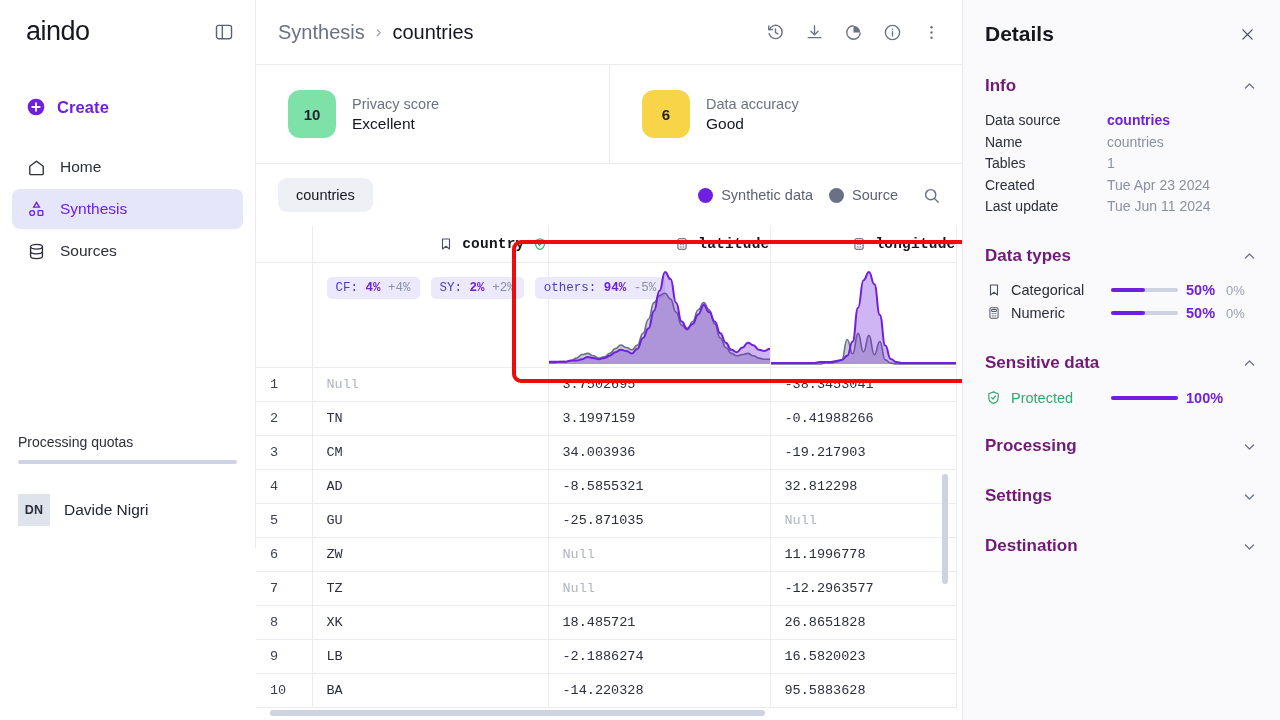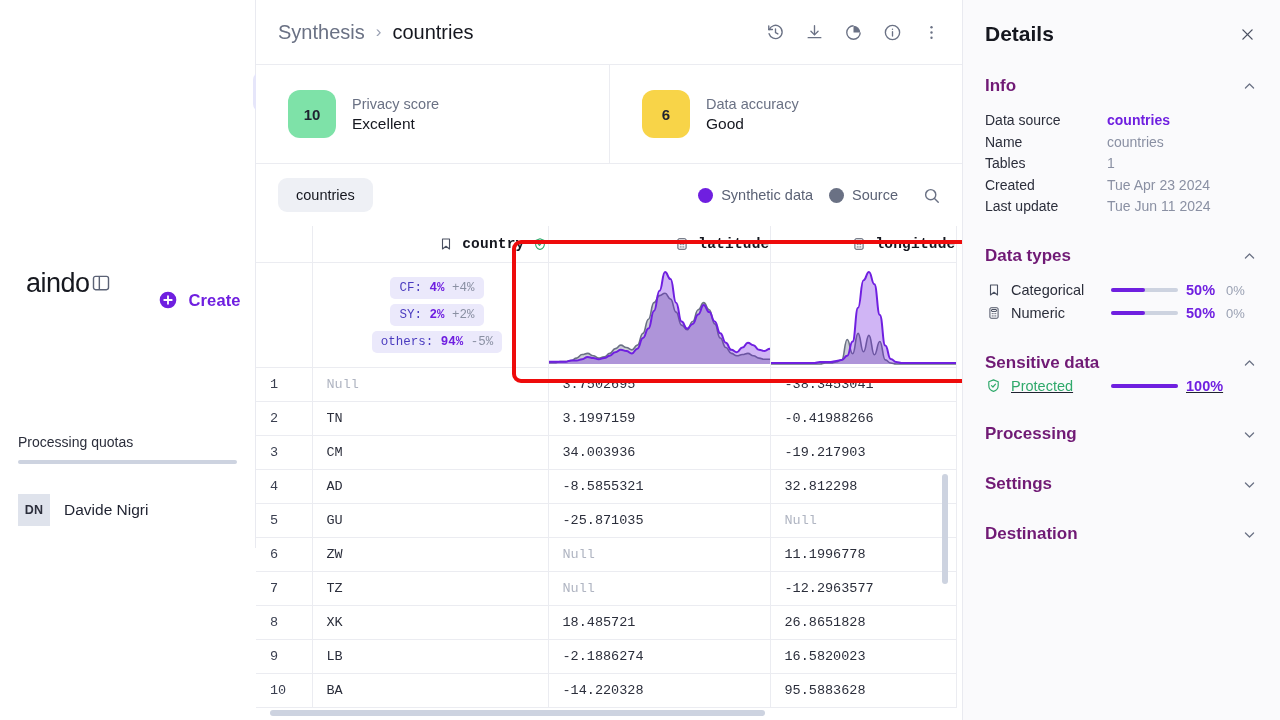--- a/index.html
+++ b/index.html
@@ -10,21 +10,21 @@
     overflow: hidden;
     color: #1f2230;
   }
   .app { display: flex; width: 1280px; height: 720px; position: relative; }
 
   
   .sidebar {
     width: 256px; height: 548px;
     background: #ffffff;
     border-right: 1px solid #e9eaf0;
-    display: flex; flex-direction: row;
+    display: flex; flex-direction: column;
     flex: 0 0 256px;
     position: relative;
   }
   .sb-top { display:flex; align-items:center; justify-content:space-between; padding: 18px 20px 0 26px; }
   .logo-wrap { display:flex; align-items:center; }
   .logo-text { font-size: 27px; letter-spacing: -0.5px; font-weight: 400; color:#16181f; line-height:1; }
   .panel-toggle { width: 22px; height: 22px; display:flex; align-items:center; justify-content:center; cursor:pointer; }
   .create-row {
     display:flex; align-items:center; gap:11px;
     margin: 52px 0 0 26px; cursor:pointer;
@@ -90,21 +90,21 @@
   col.c-lat { width: 222px; }
   col.c-lon { width: 186px; }
   .grid th, .grid td { border-right:1px solid #ebecf1; border-bottom:1px solid #ebecf1; }
   .grid th:first-child, .grid td:first-child { border-right:1px solid #ebecf1; }
   .hdr-cell { height:36px; padding: 0 0 0 14px; text-align:left; vertical-align:middle;}
   .hdr-inner { display:flex; align-items:center; gap:8px;justify-content:flex-end; }
   .hdr-name { font-size:14.5px; color:#15171f; font-weight:700; letter-spacing:0.2px;}
   .hdr-icon { width:16px; height:16px; display:flex; align-items:center; justify-content:center; color:#4a5061;}
   .shield-ok { width:15px; height:15px; display:flex; align-items:center; justify-content:center; color:#2fa96b; }
   .stat-cell { height: 104px; vertical-align: top; padding: 14px 0 0 14px; }
-  .chips { display:flex; flex-direction:column; gap:5px; align-items:center;}
+  .chips { display:flex; flex-direction:row; gap:11px; align-items:flex-start;}
   .chip {
     background:#ebe9fb; border-radius:5px; padding:4px 9px;
     font-family:"Liberation Mono", monospace; font-size:12.5px; white-space:nowrap;
   }
   .chip .k { color:#4a3bbf; }
   .chip .v { color:#6f1fe0; font-weight:700; }
   .chip .d { color:#8a90a3; }
   .spark-cell { height:104px; padding:0; vertical-align:bottom; position:relative;}
   .spark-cell svg { display:block; width:100%; height:104px; }
   .grid td.data { height:34px; padding:0 0 0 14px; font-size:13.5px; color:#2b2e3b; vertical-align:middle;}
@@ -136,21 +136,21 @@
   .info-v { color:#8a90a3; }
   .info-v.link { color:#6f1fe0; font-weight:700; cursor:pointer;}
   .dtype-list { margin-top:14px; display:flex; flex-direction:column; gap:3px;}
   .dtype-row { display:flex; align-items:center; font-size:14.5px; color:#2b2e3b; height:20px;}
   .dtype-ic { width:17px; height:17px; margin-right:9px; display:flex; align-items:center; justify-content:center; color:#4a5061;}
   .dtype-name { width:100px; flex:0 0 100px; }
   .bar-track { width:67px; height:4px; border-radius:3px; background:#cdd3e0; position:relative; margin-right:8px;}
   .bar-fill { position:absolute; left:0; top:0; height:4px; border-radius:3px; background:#6f1fe0; }
   .pct { color:#6f1fe0; font-weight:700; font-size:14.5px; width:40px;}
   .pct-sub { color:#9aa1b3; font-size:13px; }
-  .sens-row { display:flex; align-items:center; margin-top:4px; font-size:14.5px;text-decoration:underline;}
+  .sens-row { display:flex; align-items:center; margin-top:16px; font-size:14.5px;}
   .sens-name { color:#2fa96b; width:100px; flex:0 0 100px;}
   .sens-ic { width:17px;height:17px; margin-right:9px; display:flex; align-items:center; justify-content:center; color:#2fa96b;}
 </style>
 </head>
 <body>
 
 <div class="app">
 
   <aside class="sidebar">
     <div class="sb-top">

